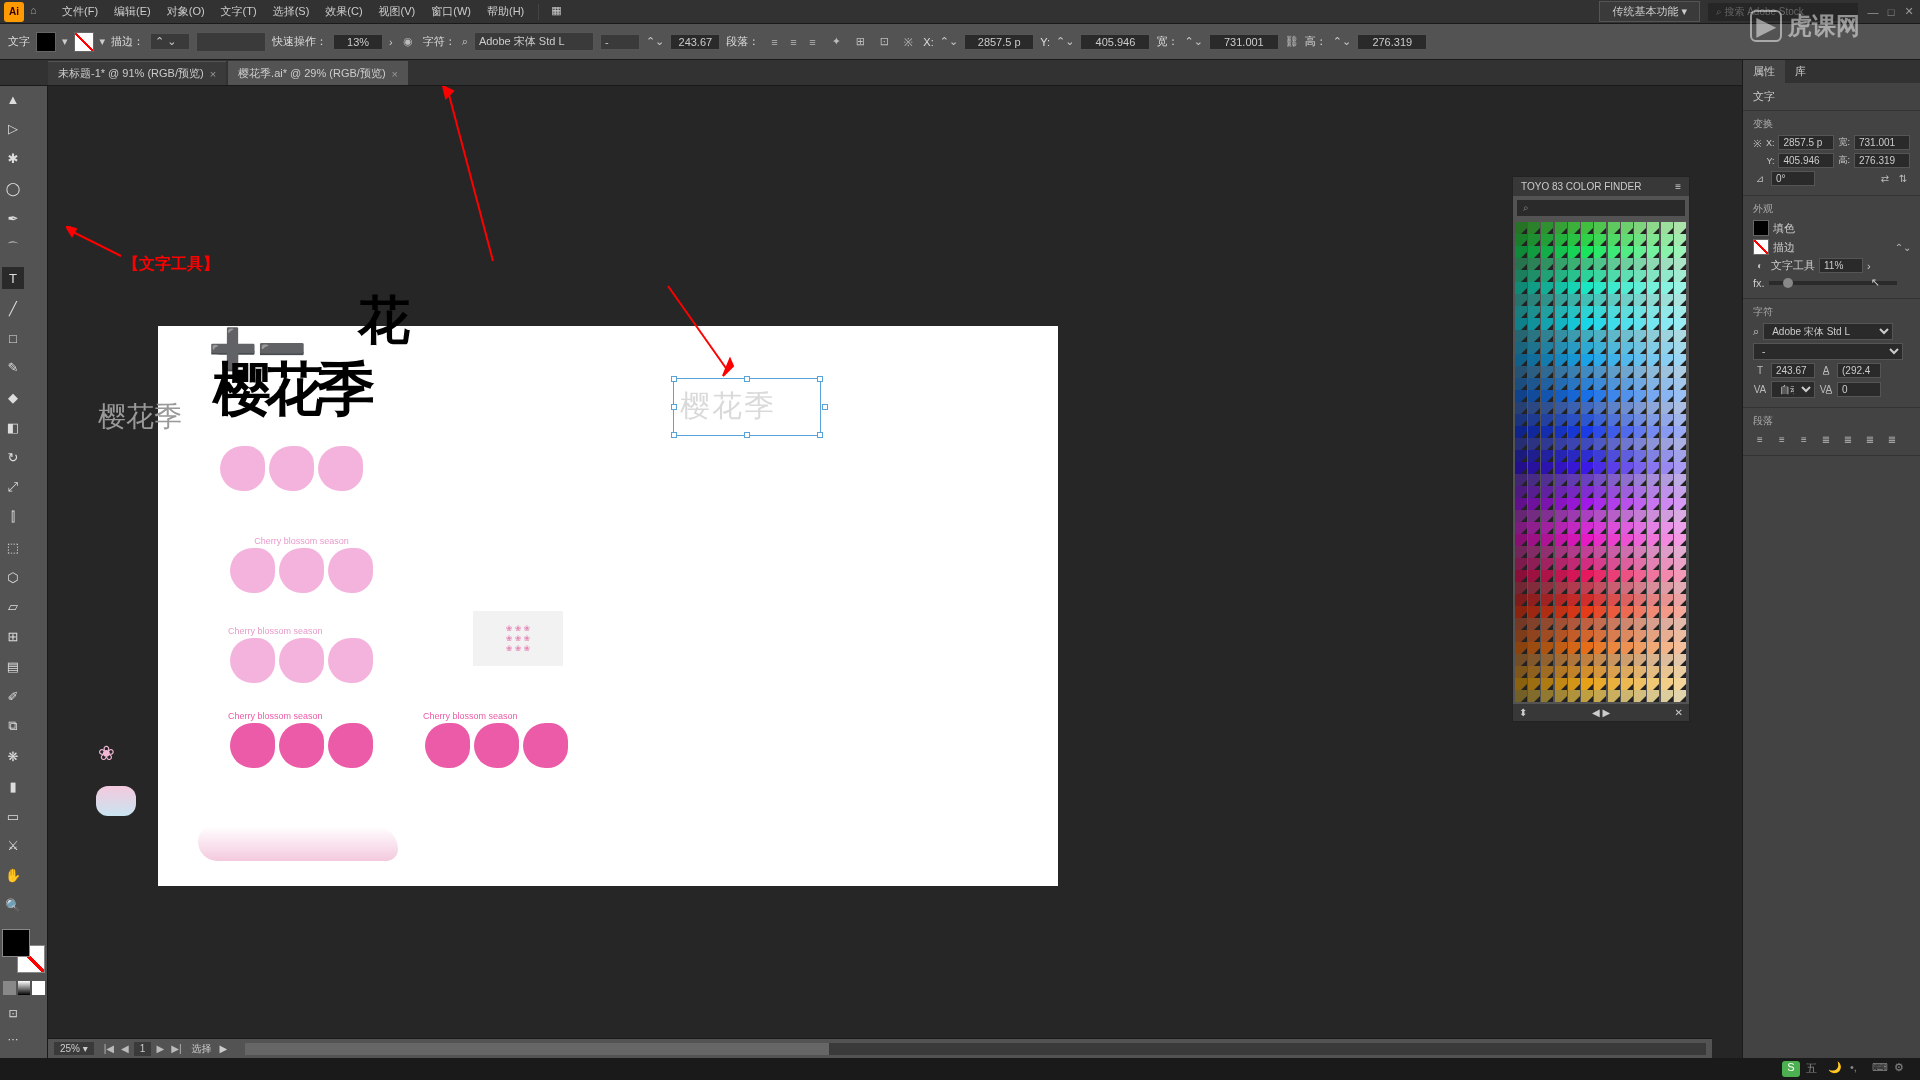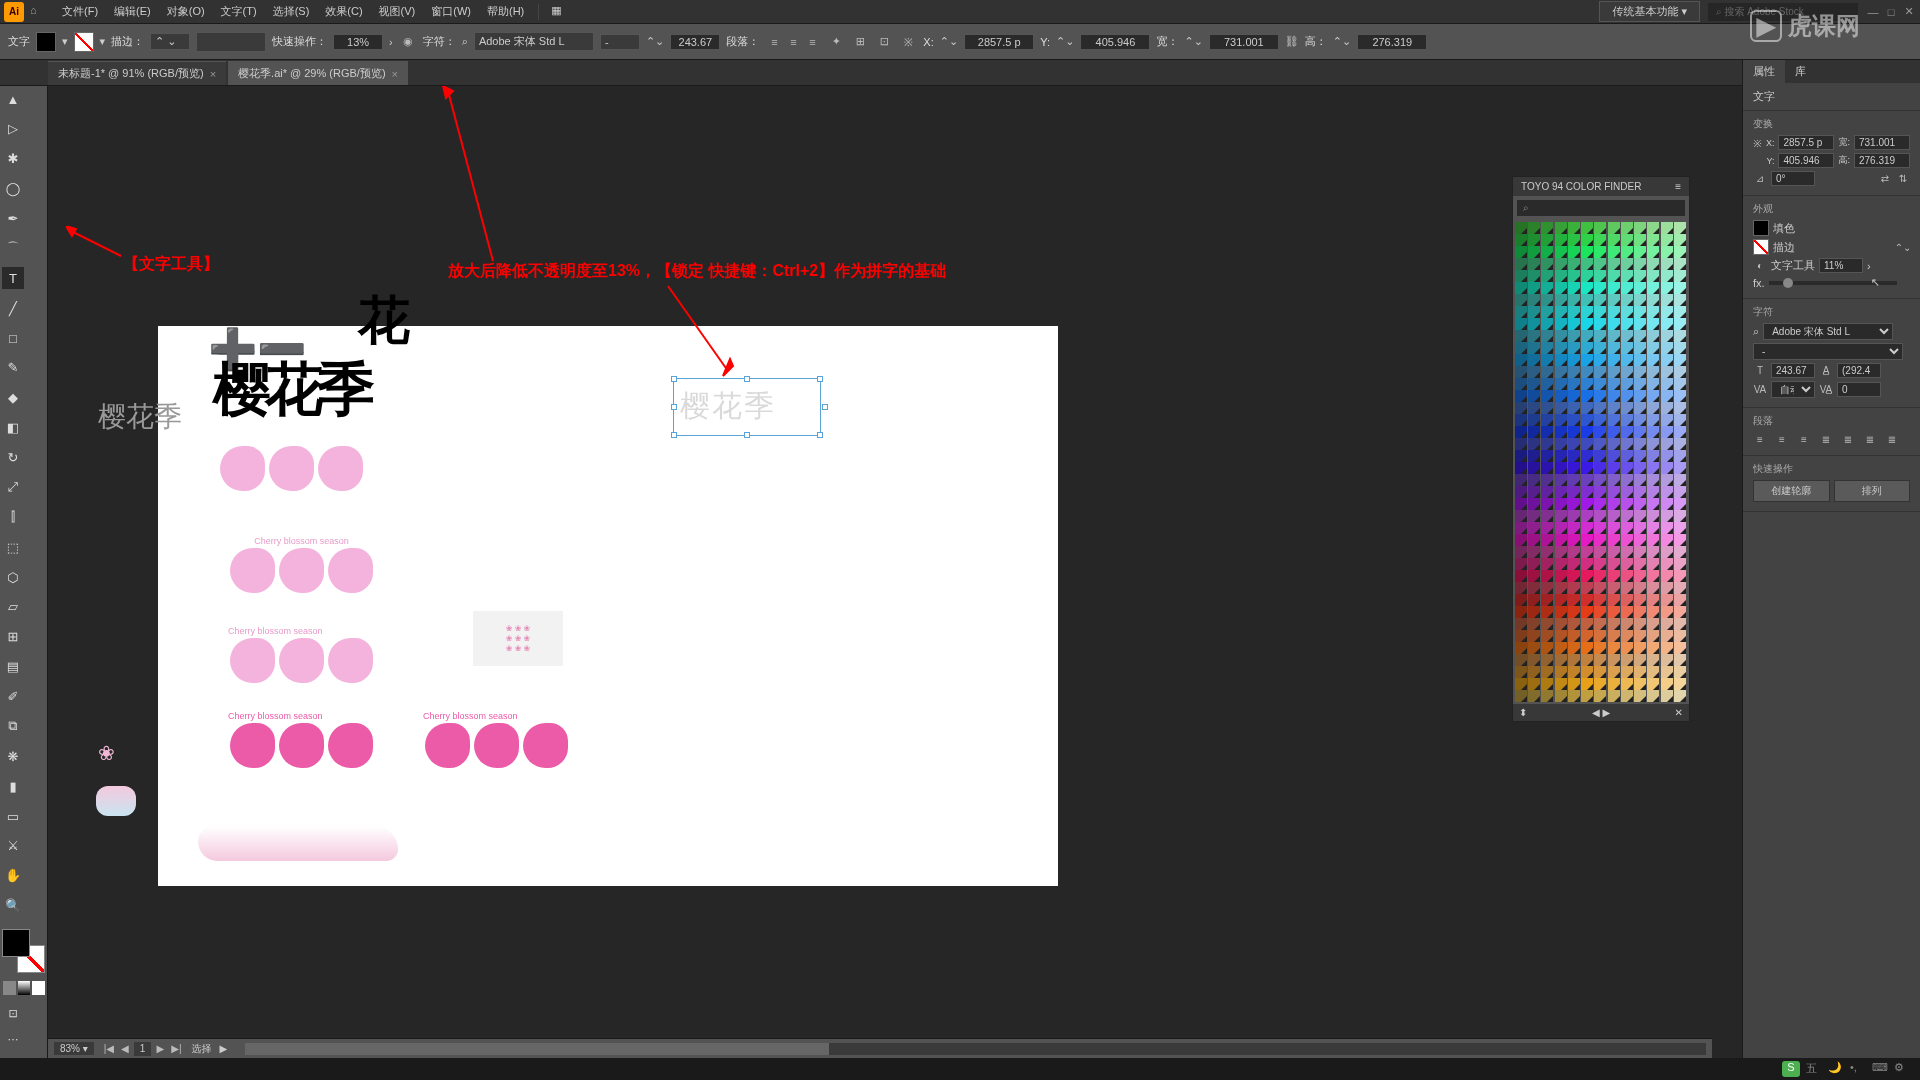--- a/index.html
+++ b/index.html
@@ -274,34 +274,33 @@
         <div class="sel-handle" style="left:-3px;bottom:-3px"></div>
           <div class="sel-handle" style="left:50%;bottom:-3px;margin-left:-3px"></div>
           <div class="sel-handle" style="right:-3px;bottom:-3px"></div>
       </div>
 
       <div class="anno-red" style="left:75px;top:168px">【文字工具】</div>
       <svg class="arrow-red" style="left:18px;top:140px;width:60px;height:40px">
           <line x1="55" y1="30" x2="5" y2="5"></line>
           <polygon points="0,0 10,3 6,10" fill="#f00"></polygon>
         </svg>
-      <div class="anno-red" style="left:400px;top:175px">放大后降低不透明度至13%，【锁定 快捷键：Ctrl+2】作为拼字的基础</div>
       <svg class="arrow-red" style="left:390px;top:0px;width:60px;height:180px">
           <line x1="10" y1="5" x2="55" y2="175"></line>
           <polygon points="5,0 15,5 8,12" fill="#f00"></polygon>
         </svg>
       <svg class="arrow-red" style="left:610px;top:195px;width:80px;height:100px">
           <line x1="10" y1="5" x2="70" y2="90"></line>
           <polygon points="65,95 75,85 72,78" fill="#f00"></polygon>
         </svg>
     </div>
 
     <div class="color-panel">
       <div class="cp-header">
-        <span>TOYO 94 COLOR FINDER</span>
+        <span>TOYO 83 COLOR FINDER</span>
         <span>≡</span>
       </div>
       <div class="cp-search">⌕</div>
       <div class="cp-grid" id="swatch-grid">
           <div class="cp-sw" style="background:hsl(120,50%,30%)"></div>
           <div class="cp-sw" style="background:hsl(120,50%,34%)"></div>
           <div class="cp-sw" style="background:hsl(120,50%,38%)"></div>
           <div class="cp-sw" style="background:hsl(120,50%,42%)"></div>
           <div class="cp-sw" style="background:hsl(120,50%,46%)"></div>
           <div class="cp-sw" style="background:hsl(120,50%,50%)"></div>
@@ -929,32 +928,25 @@
       <div class="pp-row" style="gap:8px">
         <span class="pp-icon">≡</span>
         <span class="pp-icon">≡</span>
         <span class="pp-icon">≡</span>
         <span class="pp-icon">≣</span>
         <span class="pp-icon">≣</span>
         <span class="pp-icon">≣</span>
         <span class="pp-icon">≣</span>
       </div>
     </div>
-    <div class="pp-section">
-      <div class="pp-title">快速操作</div>
-      <div class="pp-row">
-        <div class="pp-btn">创建轮廓</div>
-        <div class="pp-btn">排列</div>
-      </div>
-    </div>
   </div>
 </div>
 
 <div class="statusbar">
-  <div class="sb-zoom"><span>83%</span> ▾</div>
+  <div class="sb-zoom"><span>25%</span> ▾</div>
   <div class="sb-nav">
     <div class="sb-nav-btn">|◀</div>
     <div class="sb-nav-btn">◀</div>
     <div class="sb-zoom">1</div>
     <div class="sb-nav-btn">▶</div>
     <div class="sb-nav-btn">▶|</div>
   </div>
   <span>选择</span>
   <span>▶</span>
   <div class="sb-scroll">

